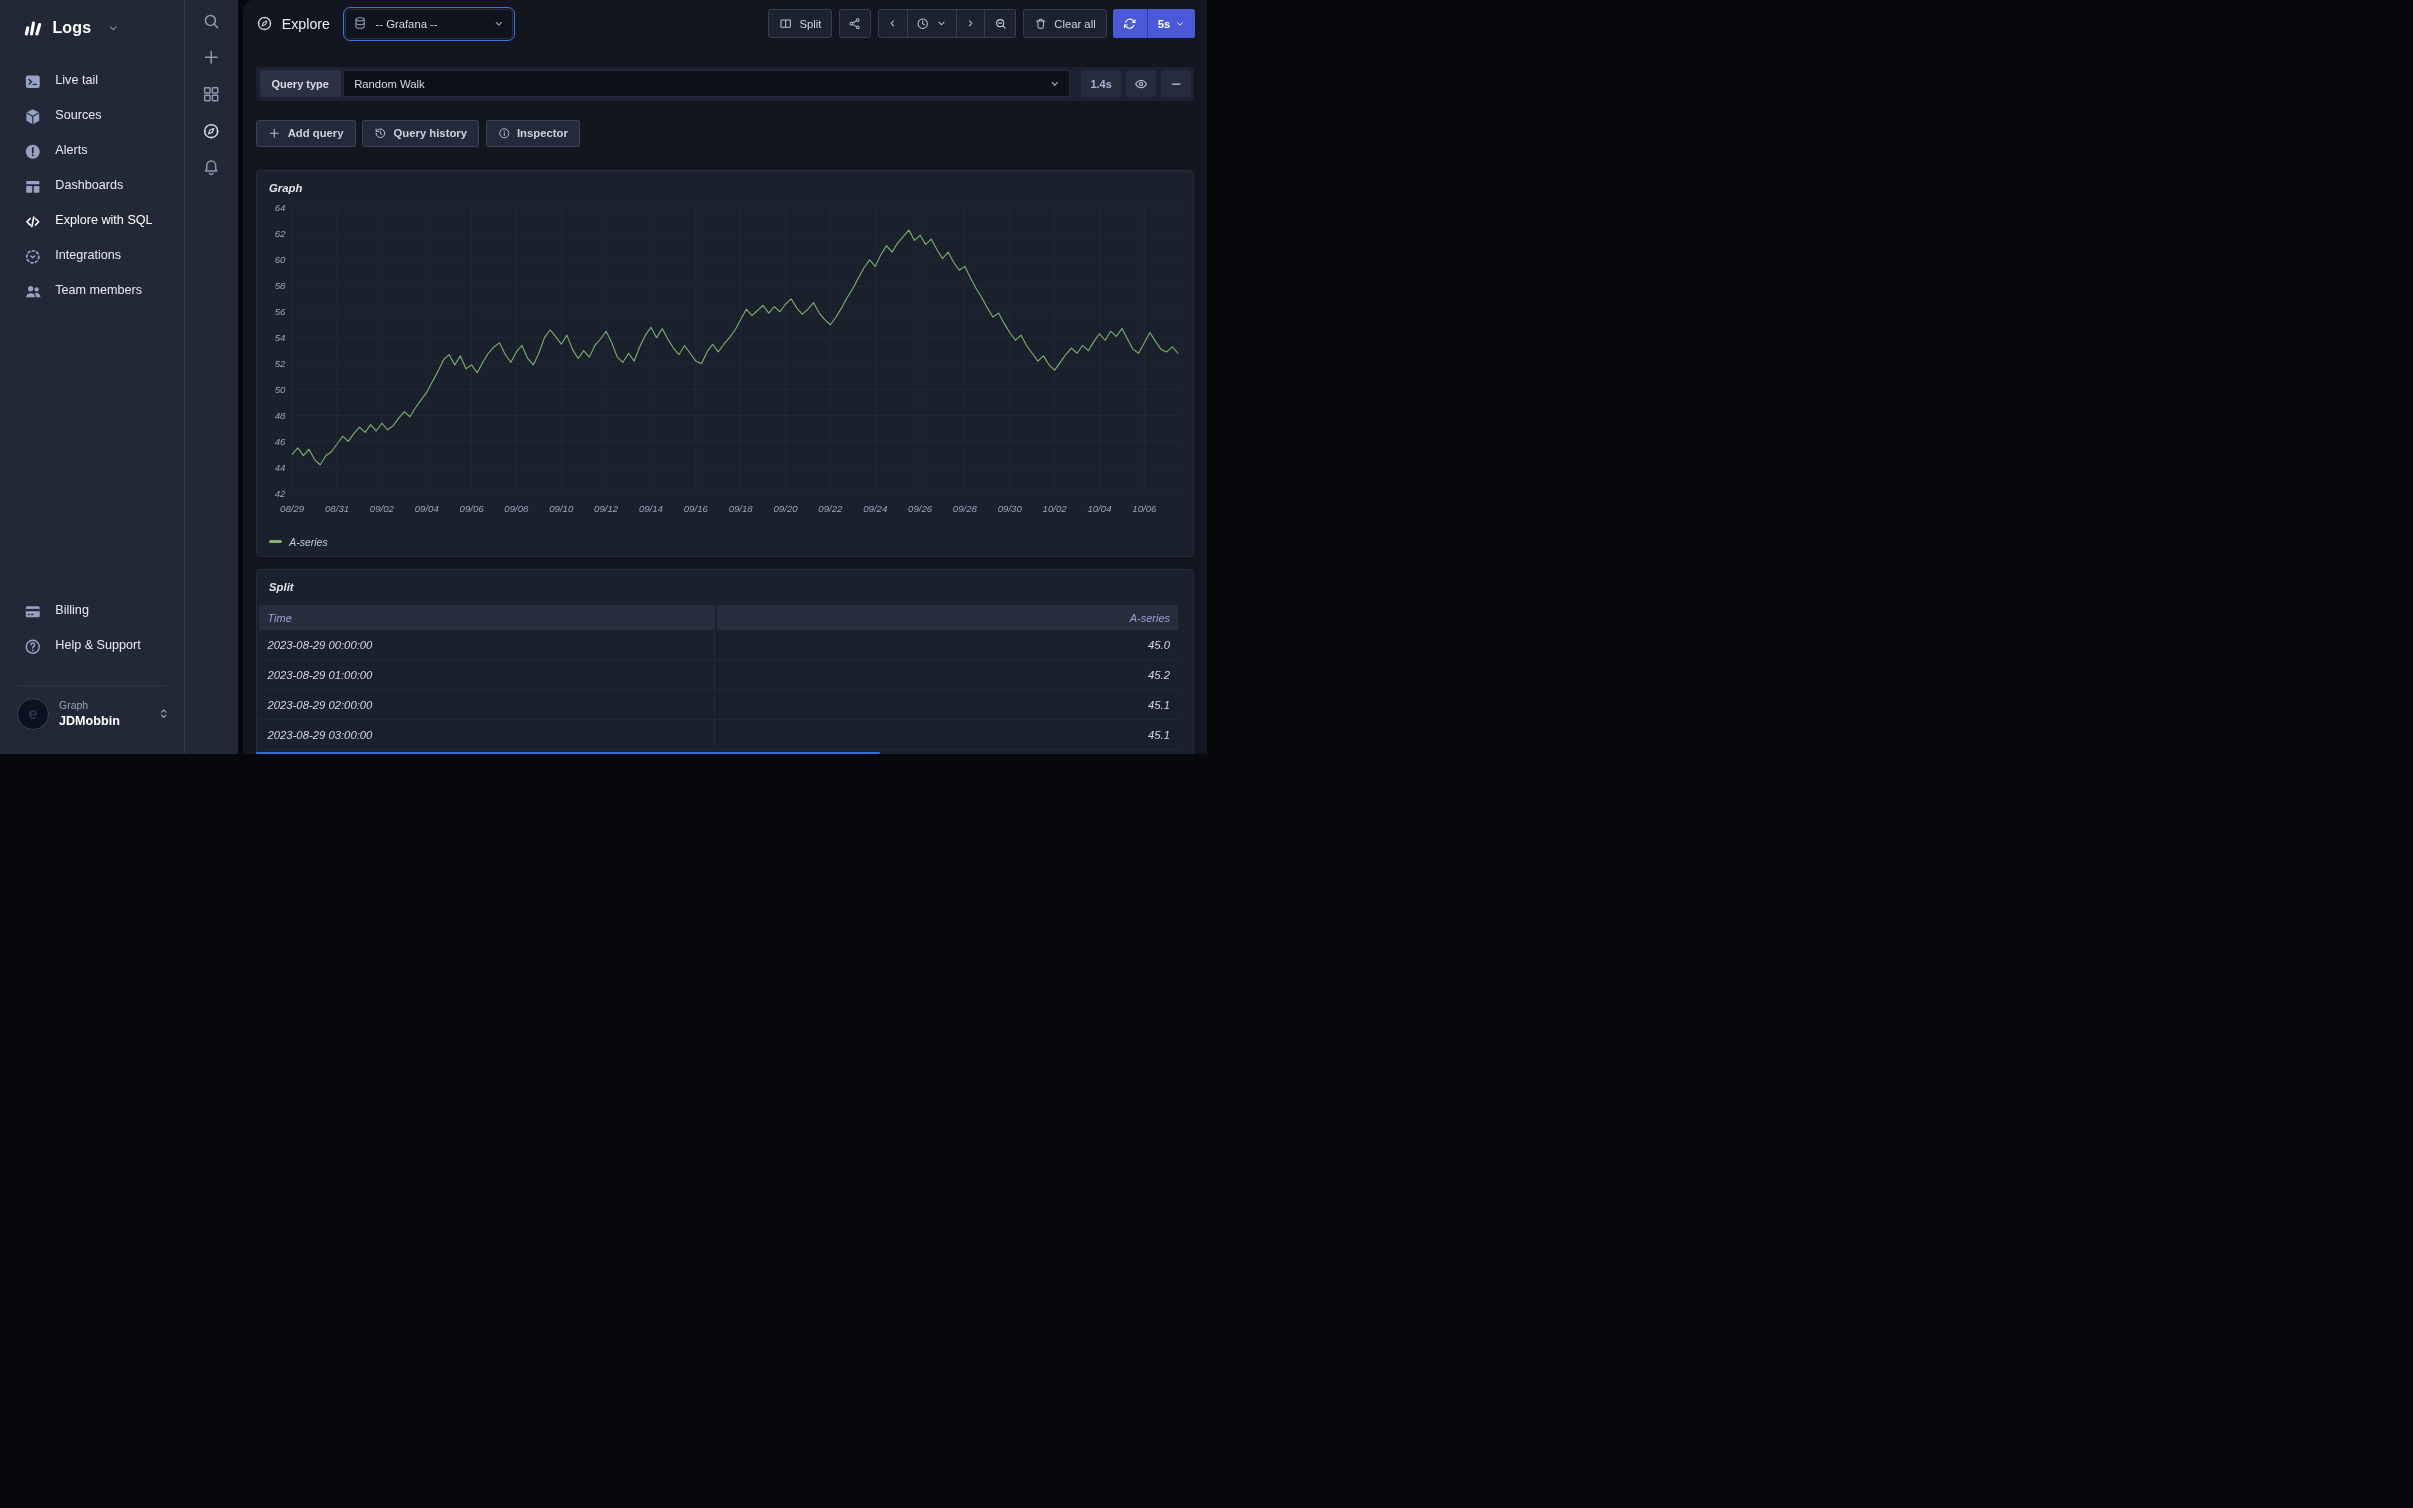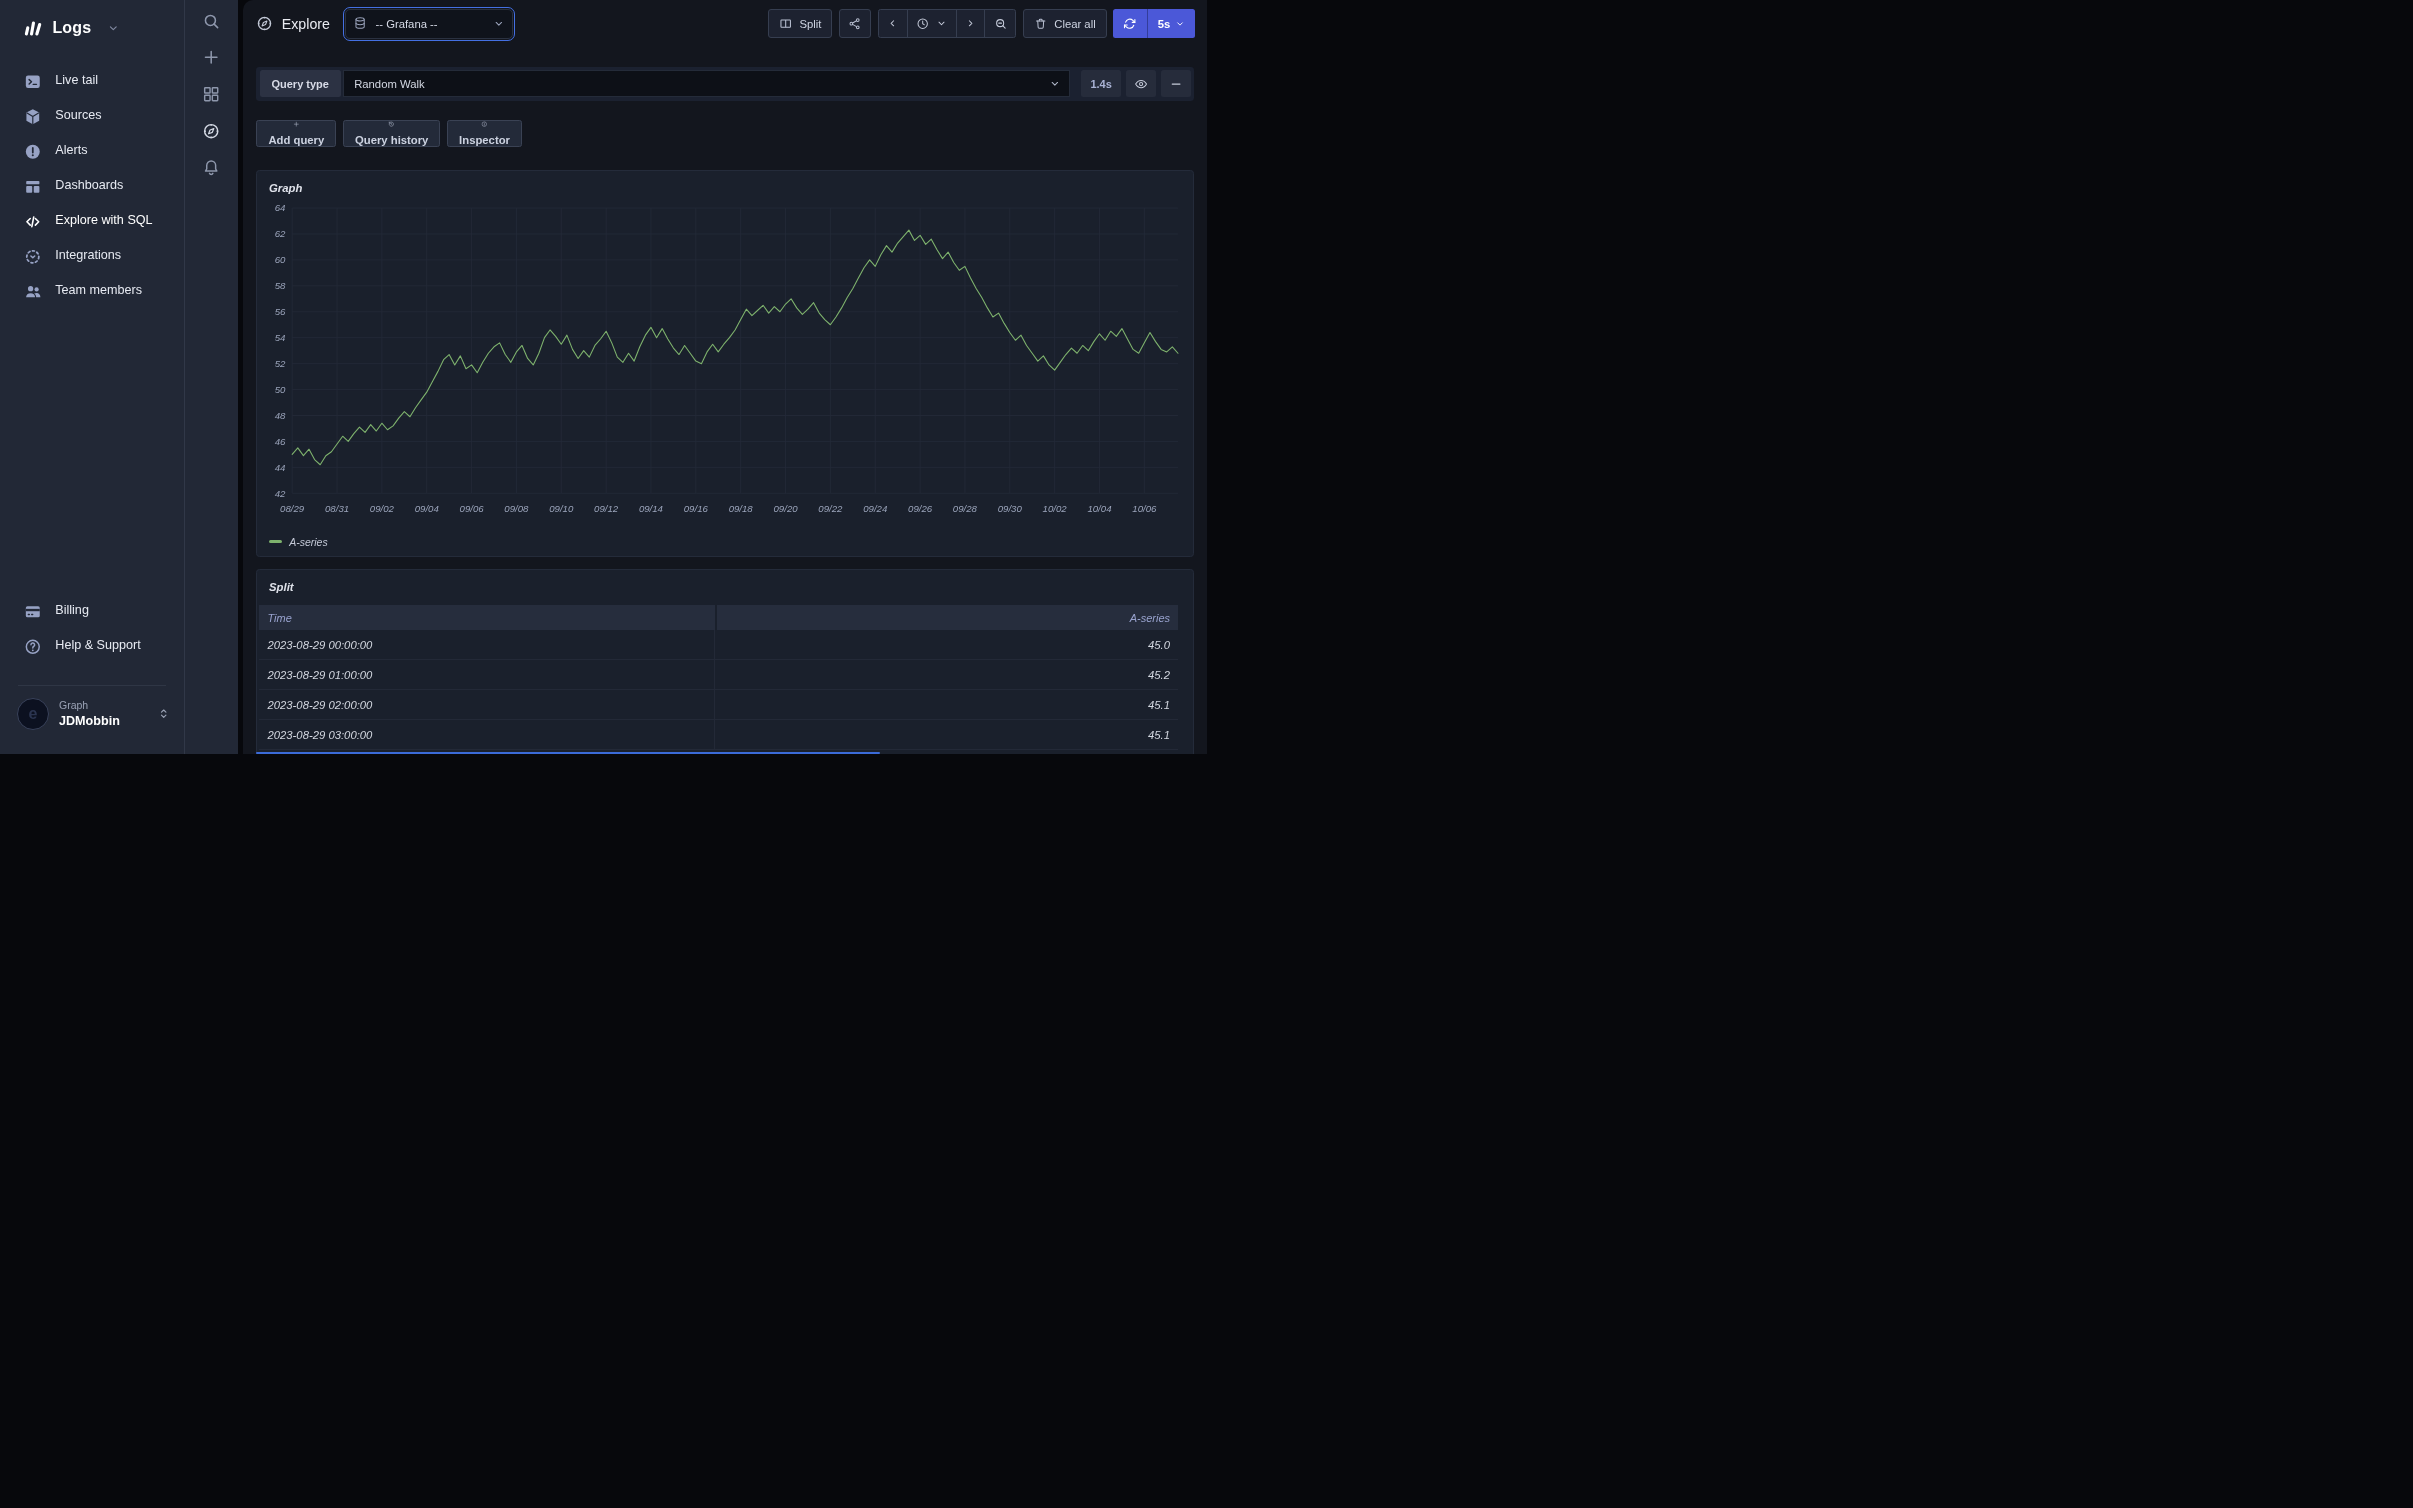--- a/index.html
+++ b/index.html
@@ -81,21 +81,21 @@
   .q-select .chev-box{margin-left:auto;align-self:stretch;width:28.5px;display:flex;align-items:center;
             justify-content:center;color:#aeb5c6;}
   .q-select .chev-box svg{width:11.7px;height:11.7px;}
   .q-badge{height:27px;margin-left:11px;display:flex;align-items:center;padding:0 9.2px;background:#262c3b;
            border-radius:2.5px;font-size:11px;font-weight:600;color:#a9b2d4;}
   .q-icon-btn{width:30px;height:27px;margin-left:5px;background:#262c3b;border-radius:2.5px;
               display:flex;align-items:center;justify-content:center;color:#c6cbda;cursor:pointer;}
   .q-icon-btn svg{width:14.2px;height:14.2px;}
   .query-actions{display:flex;gap:6.7px;margin-top:19px;}
   .act-btn{height:27px;display:flex;align-items:center;gap:6.7px;padding:0 11px;background:#232a39;
-           border:0.8px solid #3a4254;border-radius:2.5px;color:#ccd2e0;font-size:11.3px;font-weight:600;cursor:pointer;flex-direction:column;}
+           border:0.8px solid #3a4254;border-radius:2.5px;color:#ccd2e0;font-size:11.3px;font-weight:600;cursor:pointer;}
   .act-btn svg{width:12.6px;height:12.6px;color:#b9c0d2;}
 
   .panel{background:#1a202c;border:0.8px solid #242b3a;border-radius:3.4px;font-style:italic;}
   .graph-panel{margin-top:23.5px;}
   .table-panel{margin-top:11.7px;height:218px;}
   .panel-title{padding:11px 11.7px 4.2px;font-size:11.3px;font-weight:700;color:#dfe2ea;}
   .graph-wrap{padding:0 10px;}
   svg.graph{display:block;width:100%;height:auto;}
   .grid-h,.grid-v{stroke:#242a38;stroke-width:1;}
   .ax{fill:#9ba4bb;font-size:11.5px;font-family:"Liberation Sans",sans-serif;}

